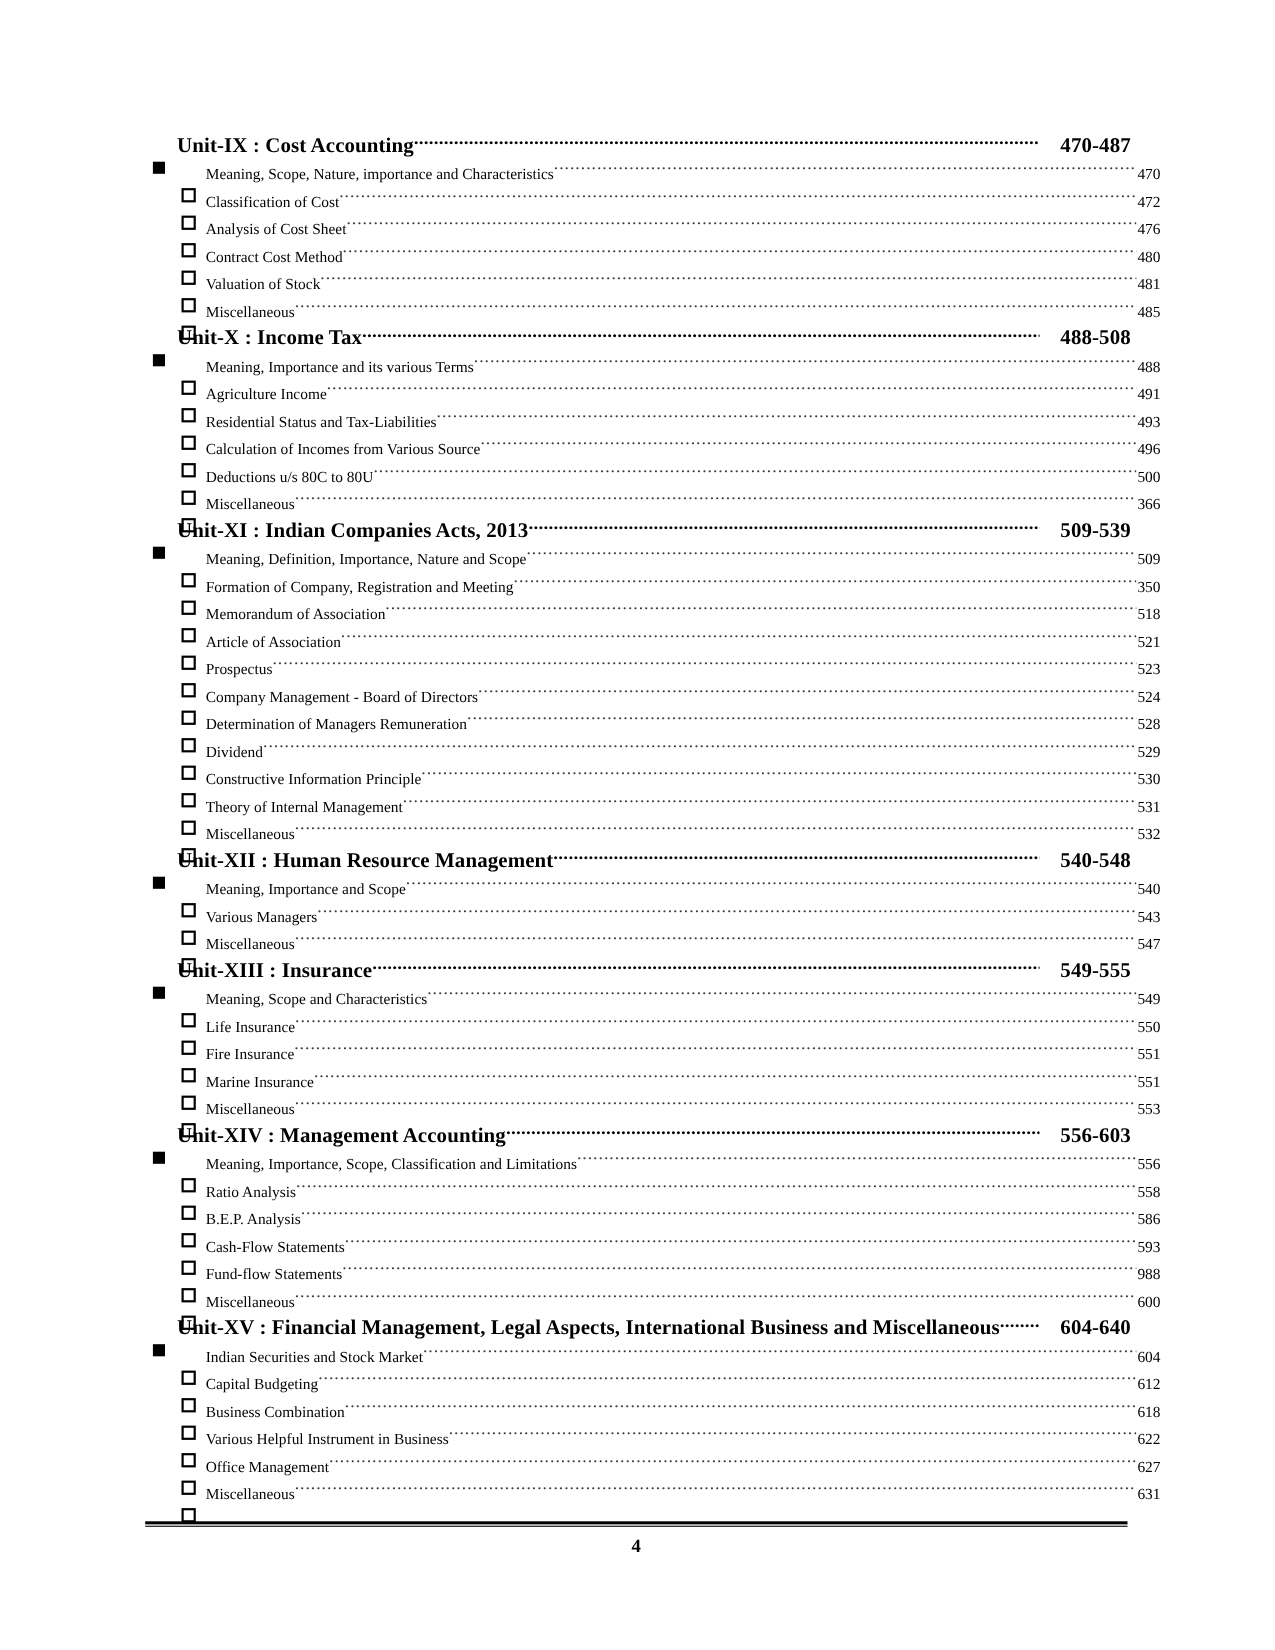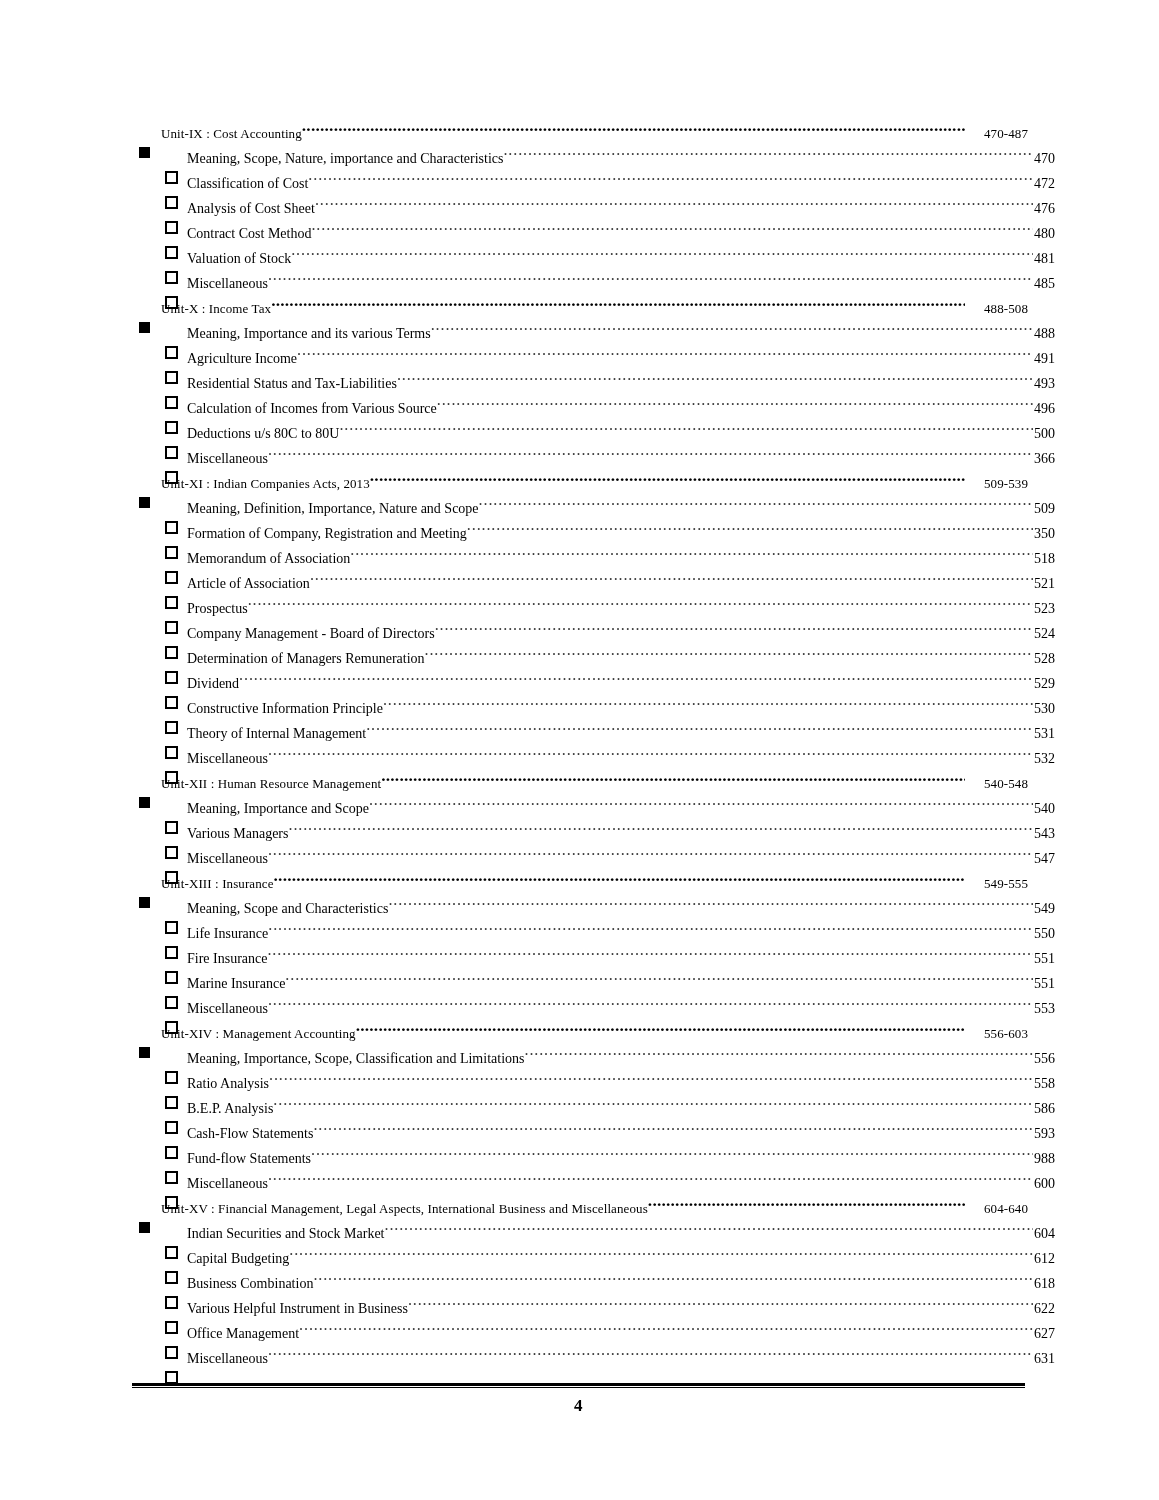--- a/index.html
+++ b/index.html
@@ -33,22 +33,22 @@
     display: flex;
     align-items: baseline;
     width: 100%;
     height: 25px;
     line-height: 25px;
     white-space: nowrap;
   }
 
   
   .row.unit {
-    font-weight: normal;
-    font-size: 13px;
+    font-weight: bold;
+    font-size: 19px;
   }
   .row.unit .marker {
     flex: 0 0 auto;
     width: 23px;
     font-size: 11px;
     line-height: 25px;
     color: #000;
     position: relative;
   }
   .row.unit .marker::before {

